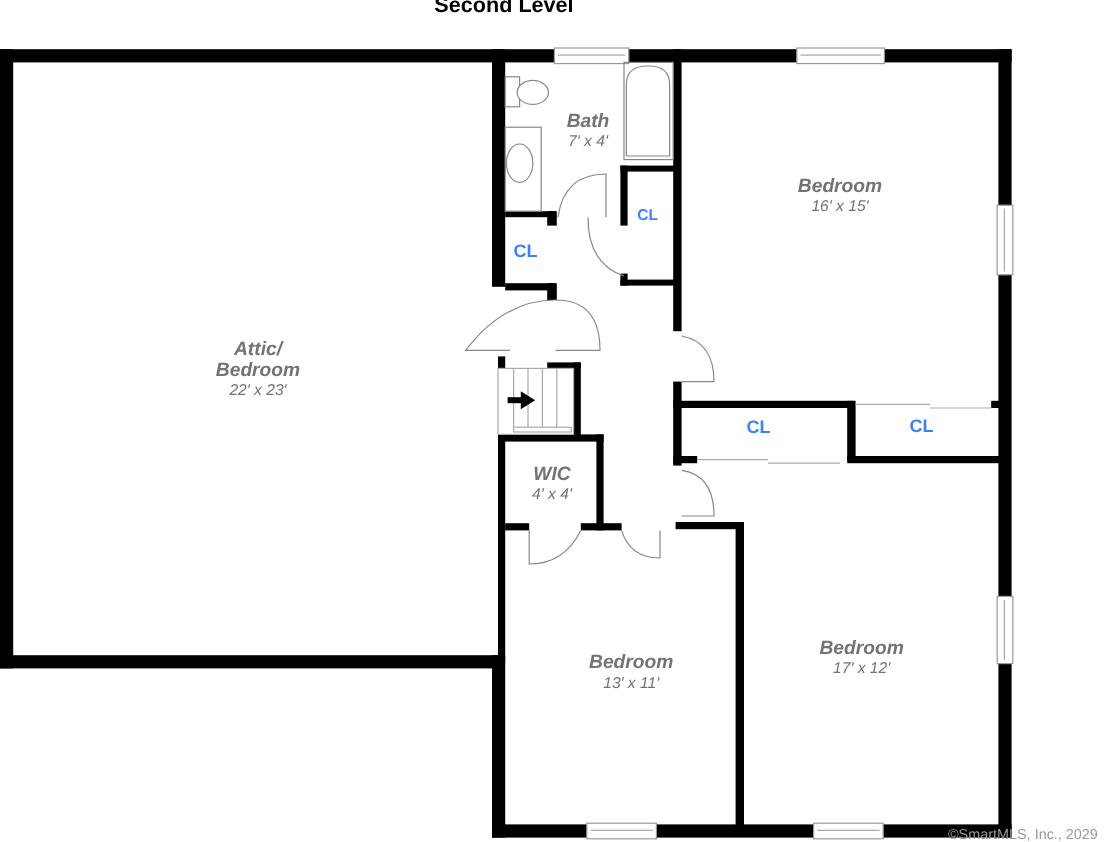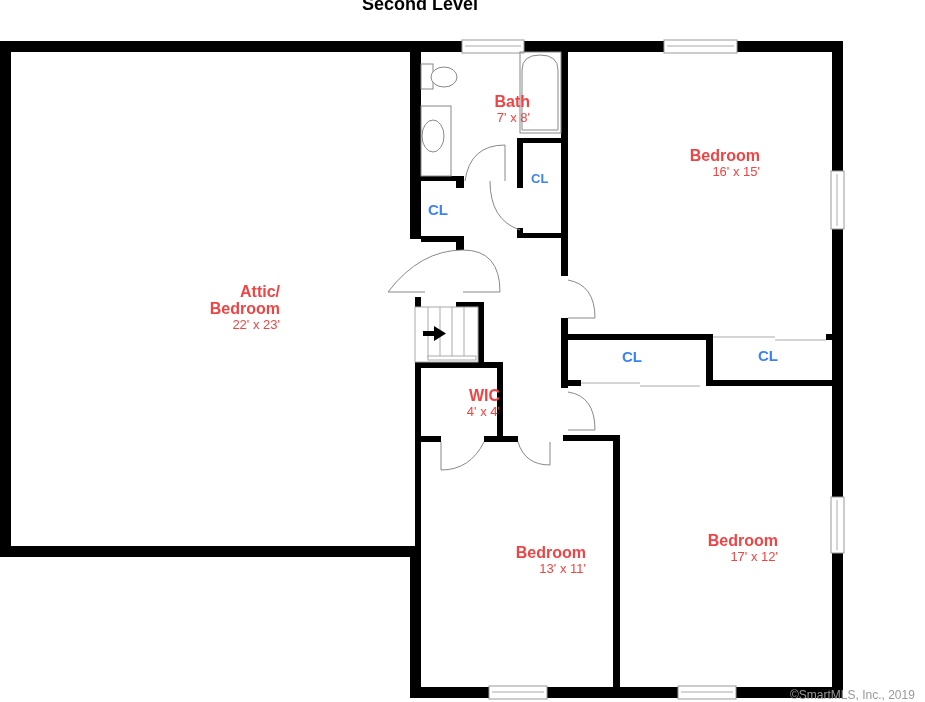--- a/index.html
+++ b/index.html
@@ -4,21 +4,21 @@
 <style>
   html, body { margin:0; padding:0; background:#ffffff; }
   body { width:925px; height:702px; overflow:hidden; position:relative; font-family:"Liberation Sans", sans-serif; }
   .title { position:absolute; left:0; width:840px; top:-6px; text-align:center; font-weight:bold; font-size:18px; color:#000; }
   svg { position:absolute; left:0; top:0; }
   .w { fill:#000; }
   .win { fill:#fff; stroke:#999; stroke-width:1; }
   .winl { stroke:#aaa; stroke-width:1; }
   .door { fill:none; stroke:#888; stroke-width:1; }
   .fix { fill:#fff; stroke:#888; stroke-width:1; }
-  .lbl { position:absolute; text-align:right; color:#ef4444; line-height:1.05; }
+  .lbl { position:absolute; text-align:center; color:#737373; line-height:1.05;font-style:italic; }
   .lbl .n { font-weight:bold; font-size:16px; display:block; }
   .lbl .d { font-size:13px; display:block; }
   .cl { position:absolute; font-weight:bold; font-size:15px; color:#3b82f6; }
   .copy { position:absolute; left:790px; top:688px; font-size:12px; color:#999; white-space:nowrap; }
 </style>
 </head>
 <body>
 
 <div class="title">Second Level</div>
 
@@ -129,21 +129,21 @@
 </svg>
 
 <div class="lbl" style="left:150px;top:284px;width:130px;">
   <span class="n">Attic/</span>
   <span class="n">Bedroom</span>
   <span class="d">22' x 23'</span>
 </div>
 
 <div class="lbl" style="left:450px;top:94px;width:80px;">
   <span class="n">Bath</span>
-  <span class="d">7' x 8'</span>
+  <span class="d">7' x 4'</span>
 </div>
 
 <div class="lbl" style="left:640px;top:148px;width:120px;">
   <span class="n">Bedroom</span>
   <span class="d">16' x 15'</span>
 </div>
 
 <div class="lbl" style="left:658px;top:533px;width:120px;">
   <span class="n">Bedroom</span>
   <span class="d">17' x 12'</span>
@@ -157,13 +157,13 @@
 <div class="lbl" style="left:420px;top:388px;width:80px;">
   <span class="n">WIC</span>
   <span class="d">4' x 4'</span>
 </div>
 
 <div class="cl" style="left:428px;top:201px;">CL</div>
 <div class="cl" style="left:531px;top:171px;font-size:13px;">CL</div>
 <div class="cl" style="left:622px;top:348px;">CL</div>
 <div class="cl" style="left:758px;top:347px;">CL</div>
 
-<div class="copy">©SmartMLS, Inc., 2019</div>
+<div class="copy">©SmartMLS, Inc., 2029</div>
 
 </body></html>

